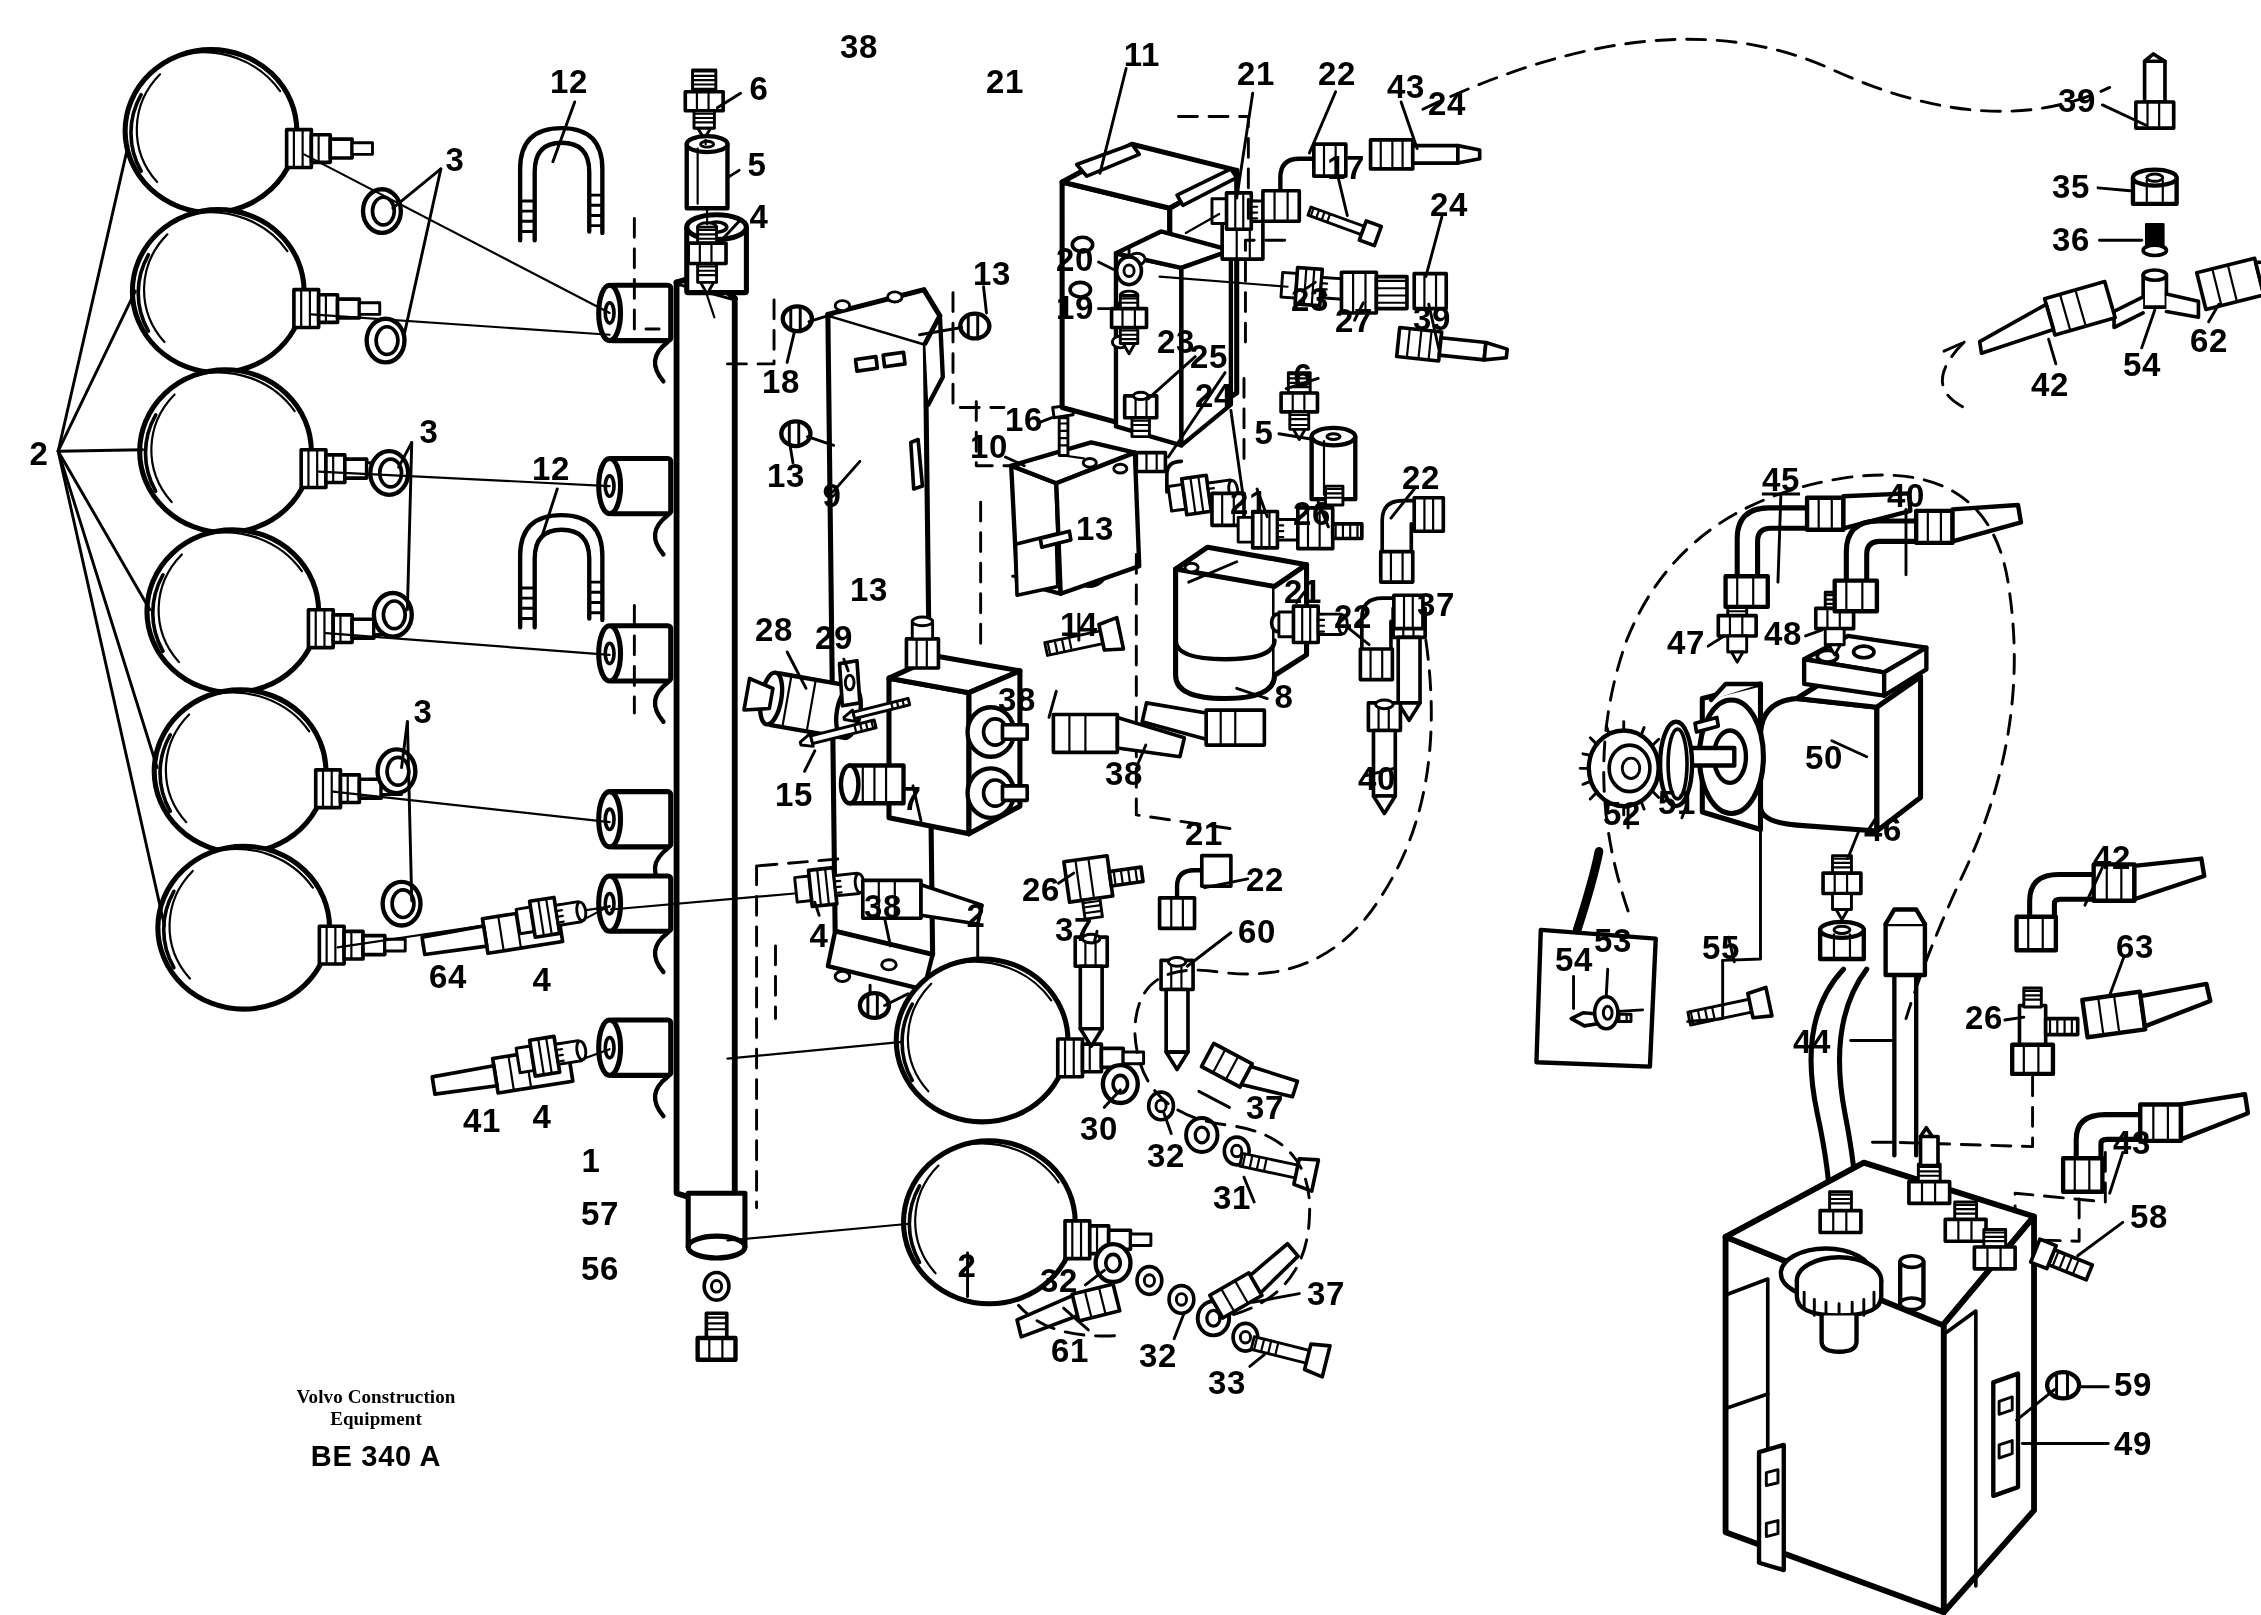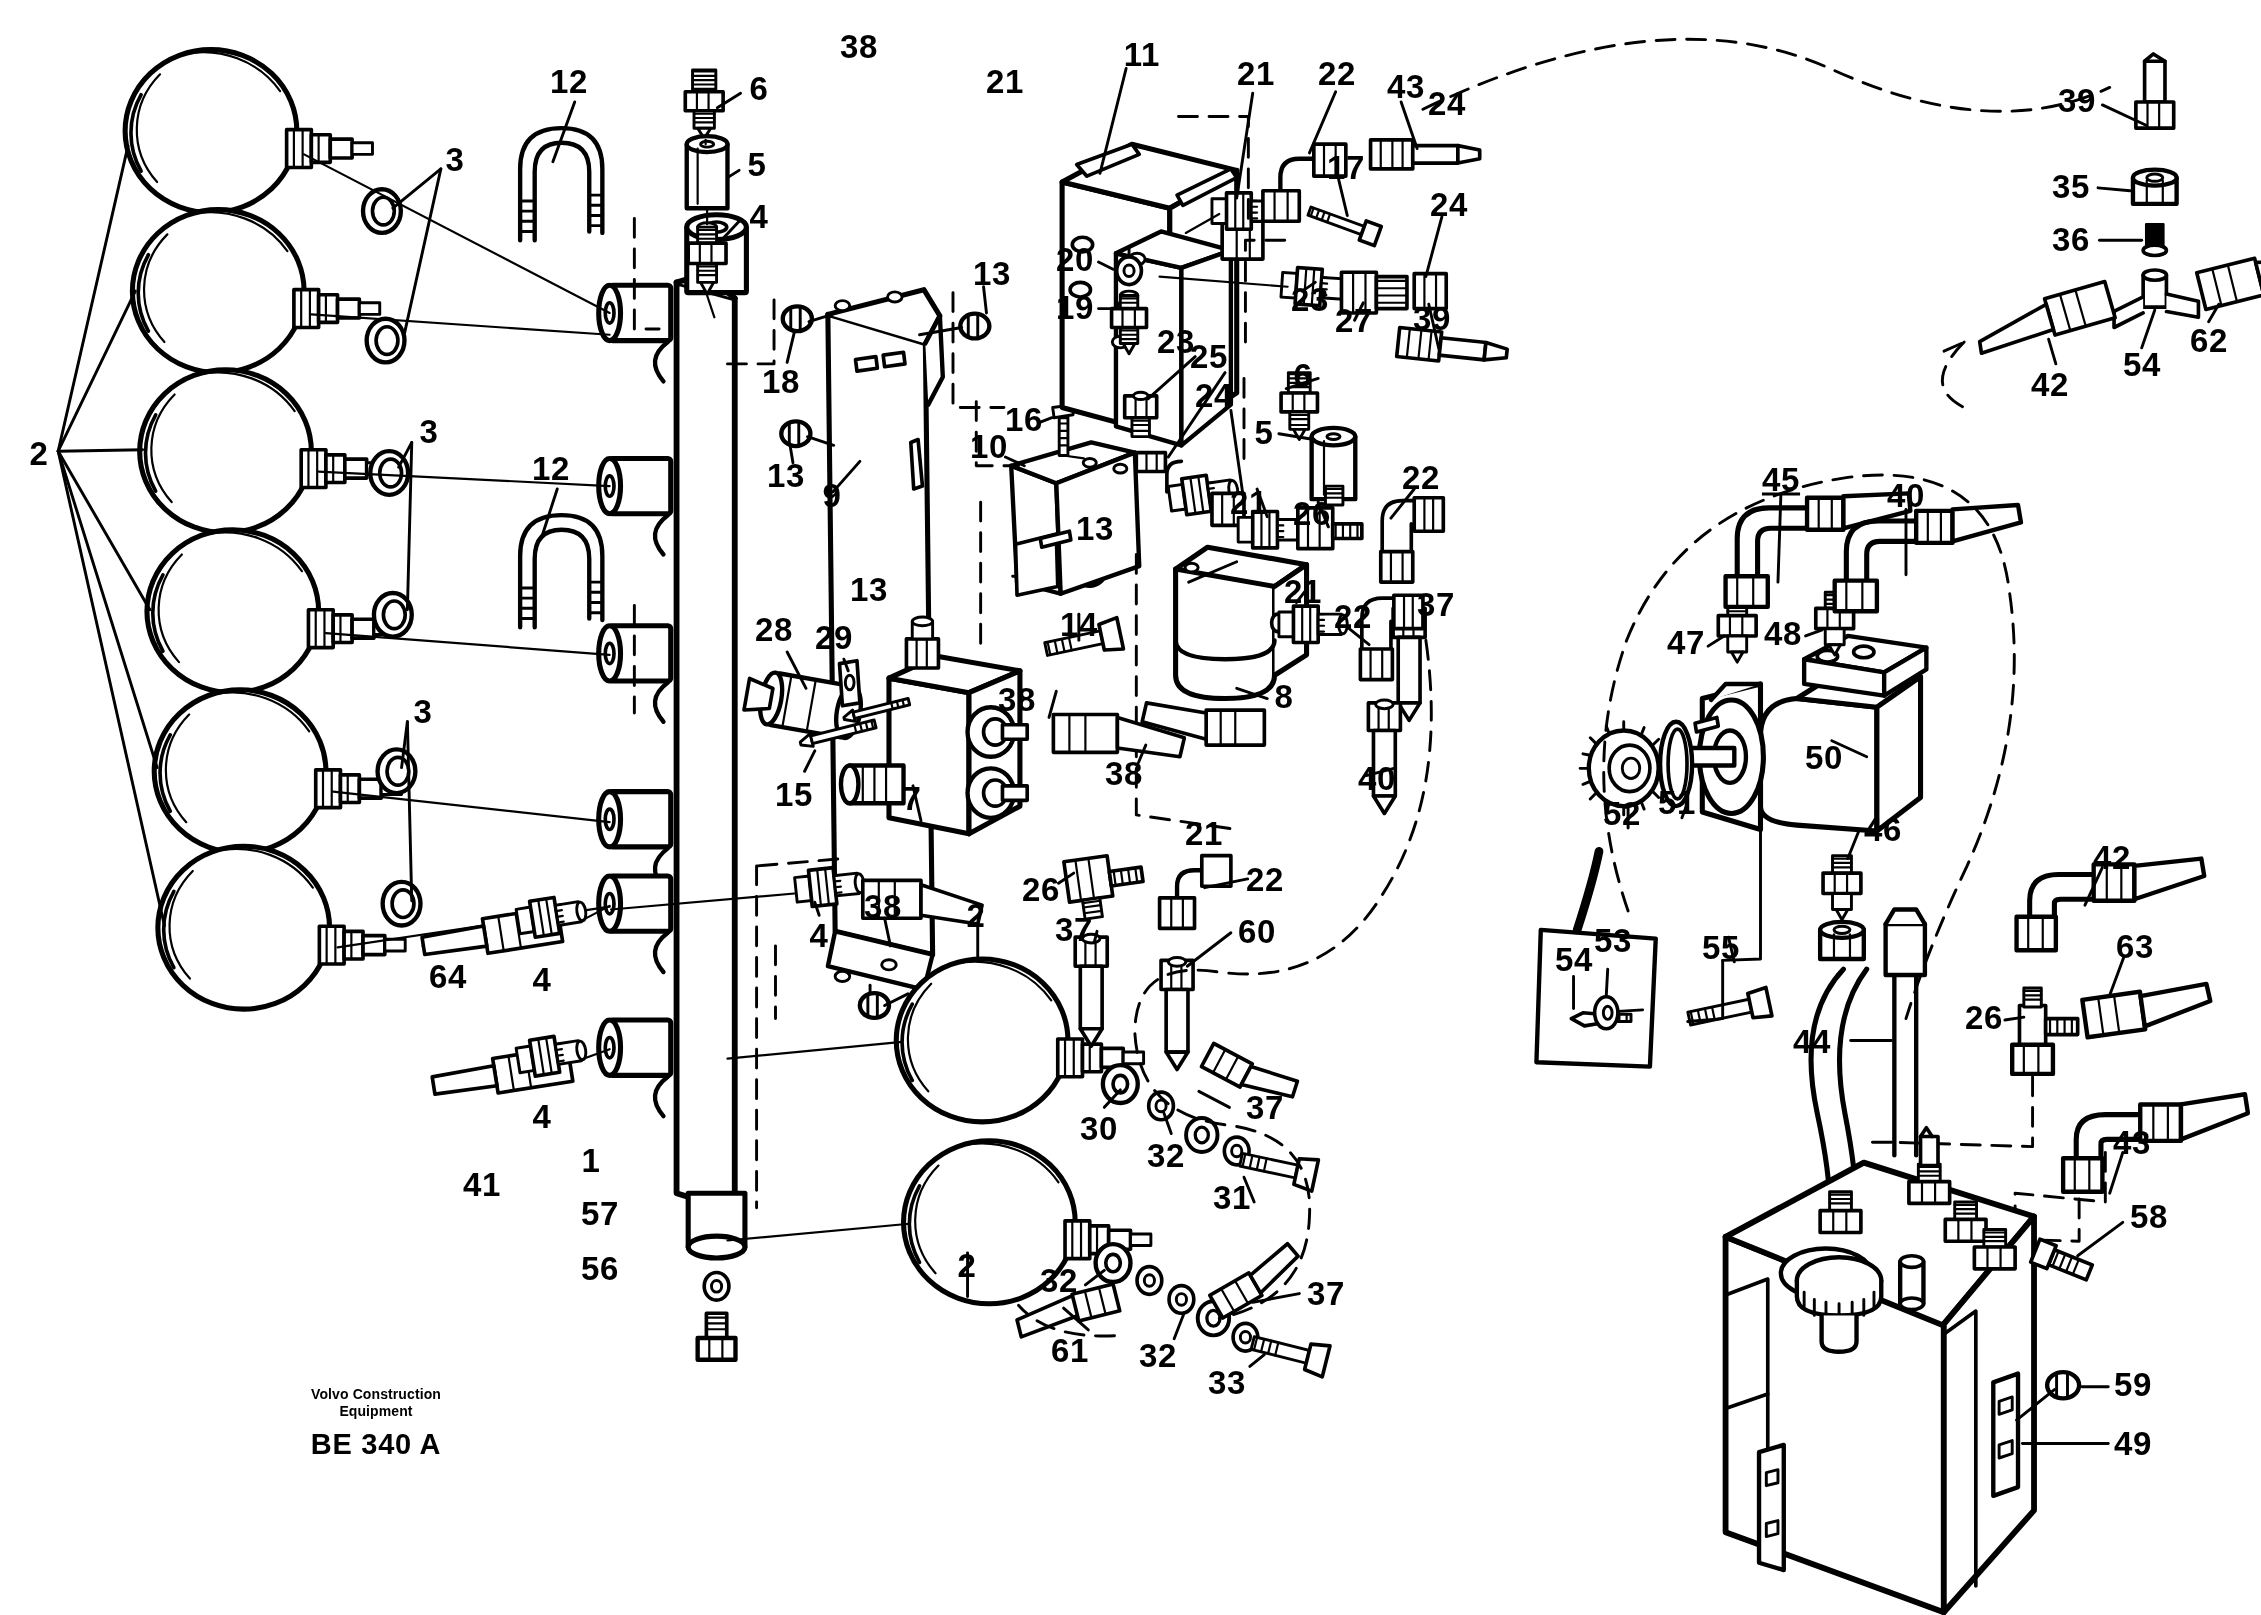--- a/index.html
+++ b/index.html
@@ -27,23 +27,23 @@
   }
   
   #logo{
     position:absolute;
     left:256px;top:1386px;
     width:240px;
     text-align:center;
     color:#000;
   }
   #logo .brand{
-    font-family:Liberation Sans, sans-serif;
+    font-family:Liberation Serif, serif;
     font-weight:bold;
-    font-size:14px;
+    font-size:19px;
     line-height:1.18;
     letter-spacing:0.1px;
   }
   #logo .code{
     margin-top:8.7px;
     font-family:Liberation Sans, sans-serif;
     font-weight:bold;
     font-size:29px;
     letter-spacing:0.7px;
   }
@@ -1256,21 +1256,21 @@
       <div class="callout" style="left: 1265px; top: 879px;">22</div>
       <div class="callout" style="left: 1257px; top: 931px;">60</div>
       <div class="callout" style="left: 1074px; top: 929px;">37</div>
       <div class="callout" style="left: 819px; top: 935px;">4</div>
       <div class="callout" style="left: 883px; top: 906px;">38</div>
       <div class="callout" style="left: 976px; top: 915px;">2</div>
       <div class="callout" style="left: 448px; top: 976px;">64</div>
       <div class="callout" style="left: 542px; top: 979px;">4</div>
       <div class="callout" style="left: 1984px; top: 1017px;">26</div>
       <div class="callout" style="left: 1812px; top: 1041px;">44</div>
-      <div class="callout" style="left: 482px; top: 1184px;">41</div>
+      <div class="callout" style="left: 482px; top: 1120px;">41</div>
       <div class="callout" style="left: 542px; top: 1116px;">4</div>
       <div class="callout" style="left: 591px; top: 1160px;">1</div>
       <div class="callout" style="left: 1099px; top: 1128px;">30</div>
       <div class="callout" style="left: 1265px; top: 1107px;">37</div>
       <div class="callout" style="left: 1166px; top: 1155px;">32</div>
       <div class="callout" style="left: 1232px; top: 1197px;">31</div>
       <div class="callout" style="left: 2132px; top: 1142px;">43</div>
       <div class="callout" style="left: 2149px; top: 1216px;">58</div>
       <div class="callout" style="left: 600px; top: 1213px;">57</div>
       <div class="callout" style="left: 1059px; top: 1280px;">32</div>

